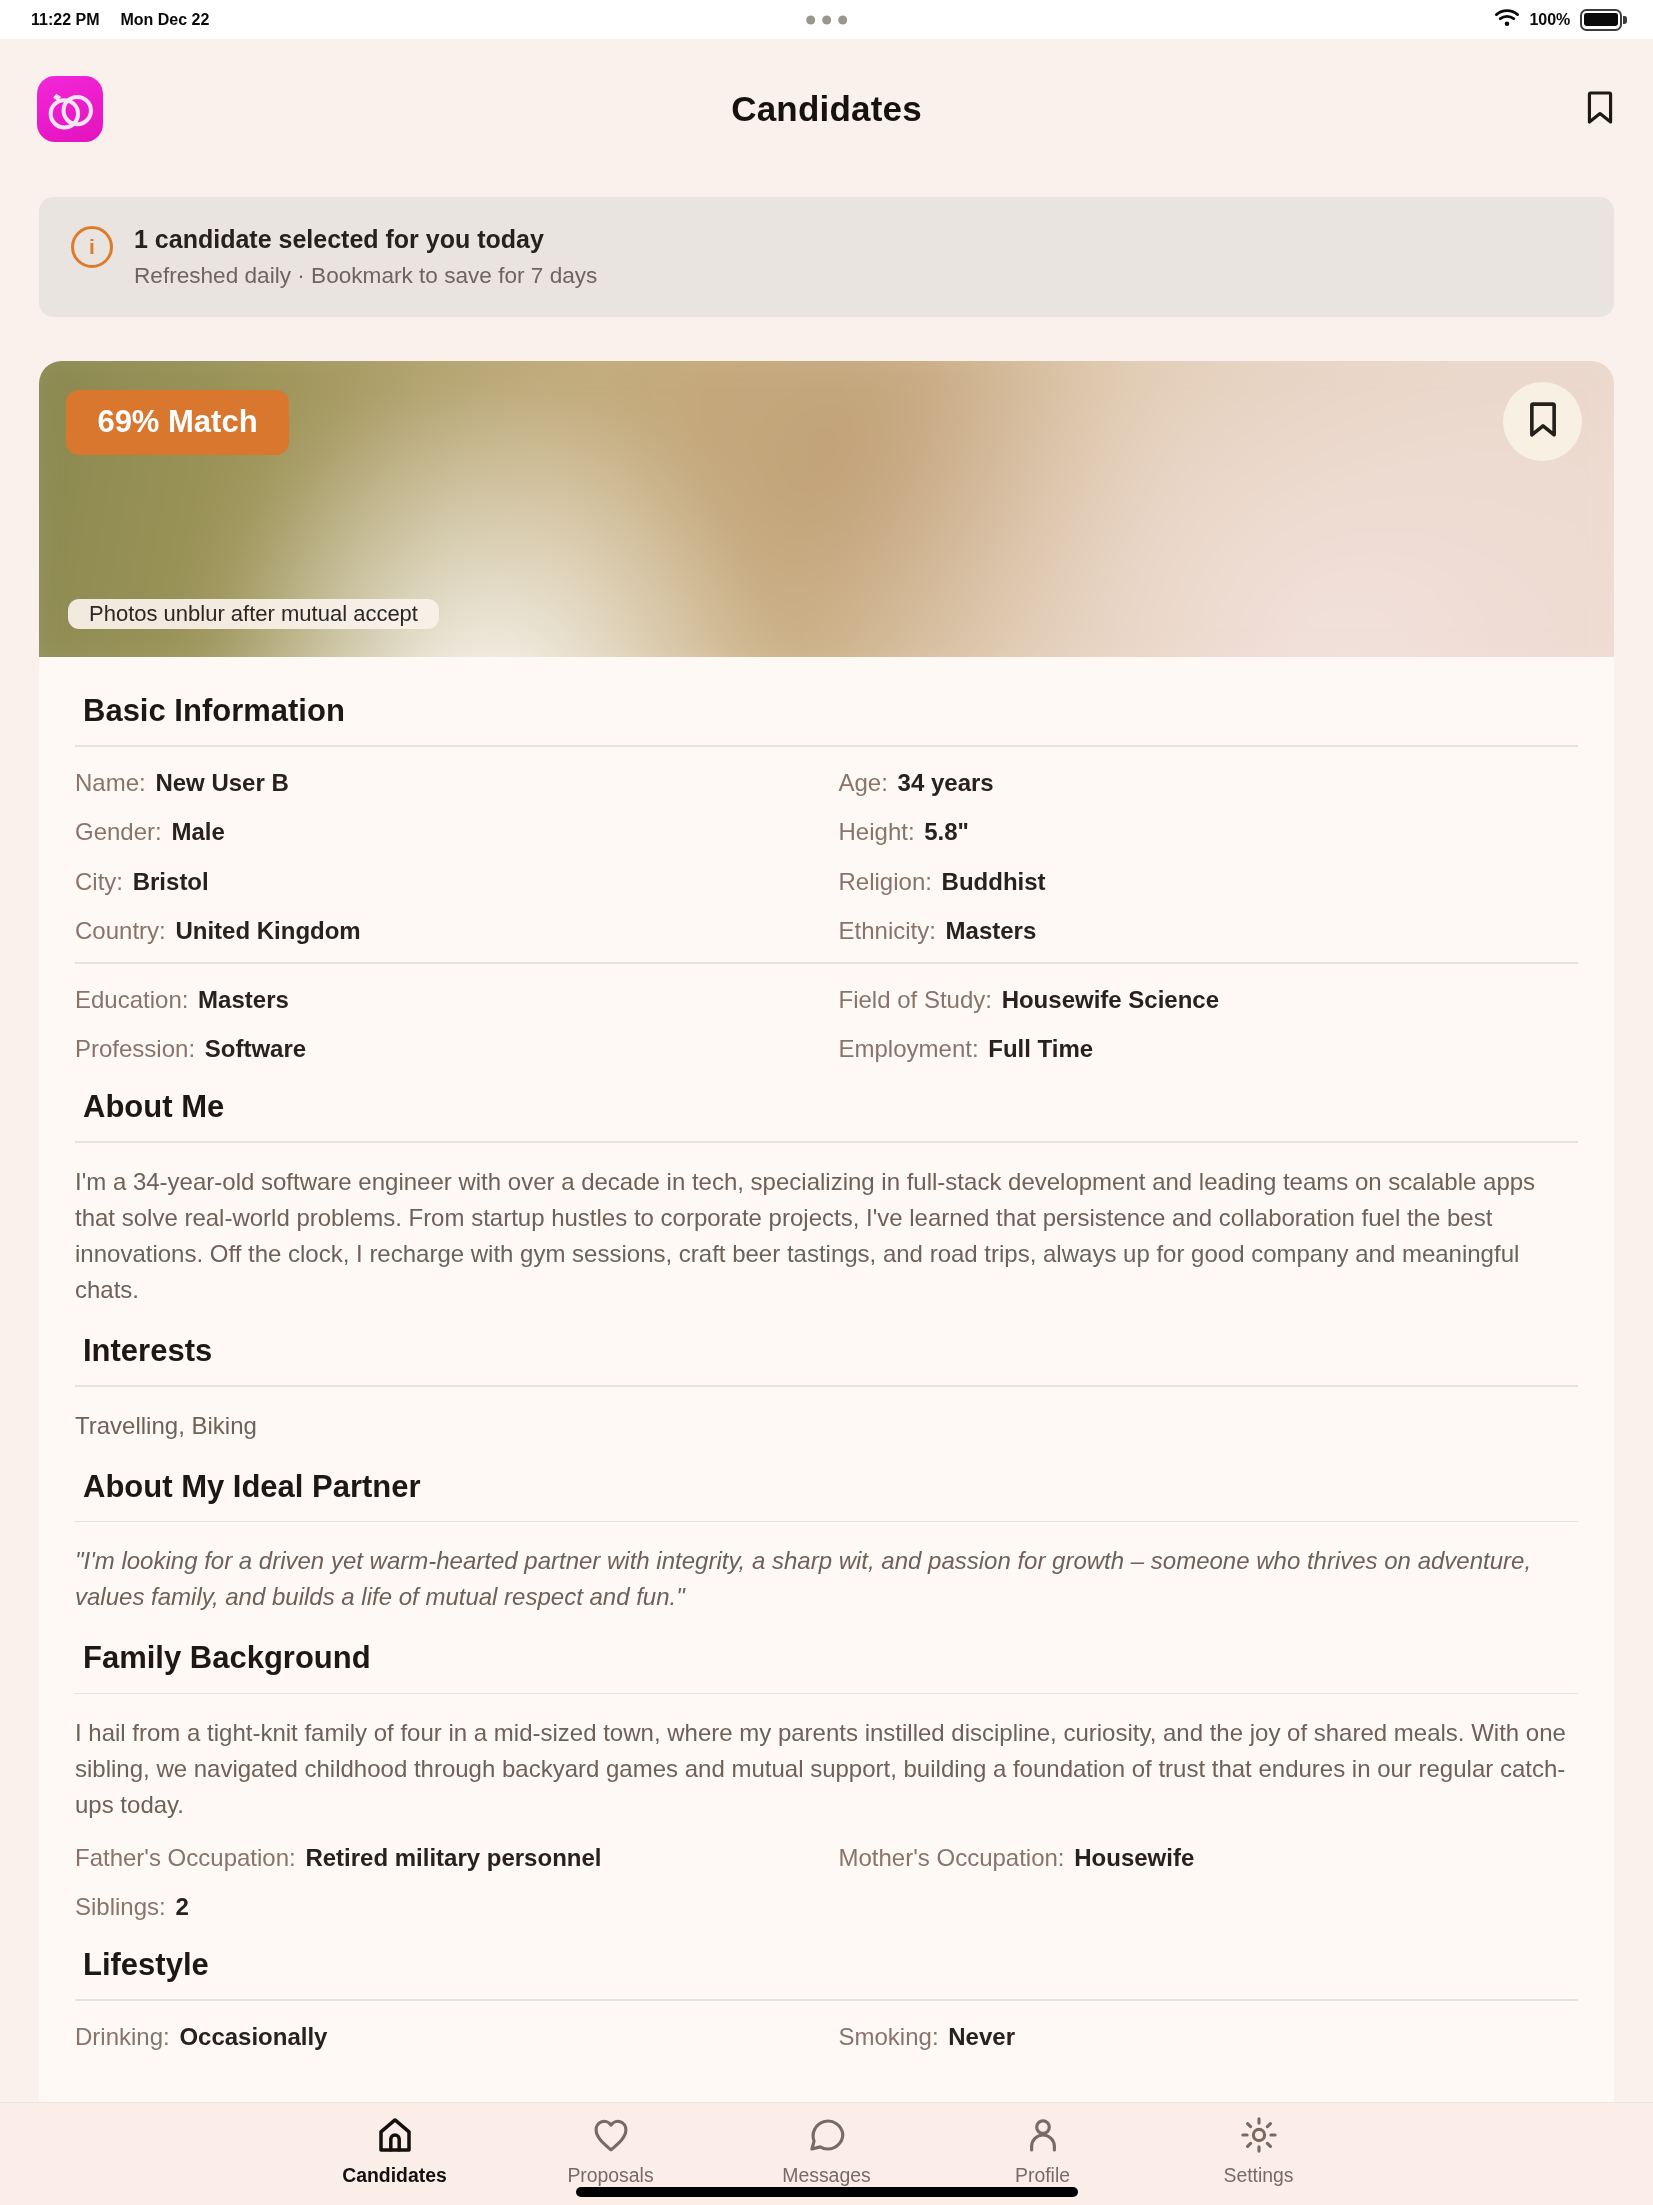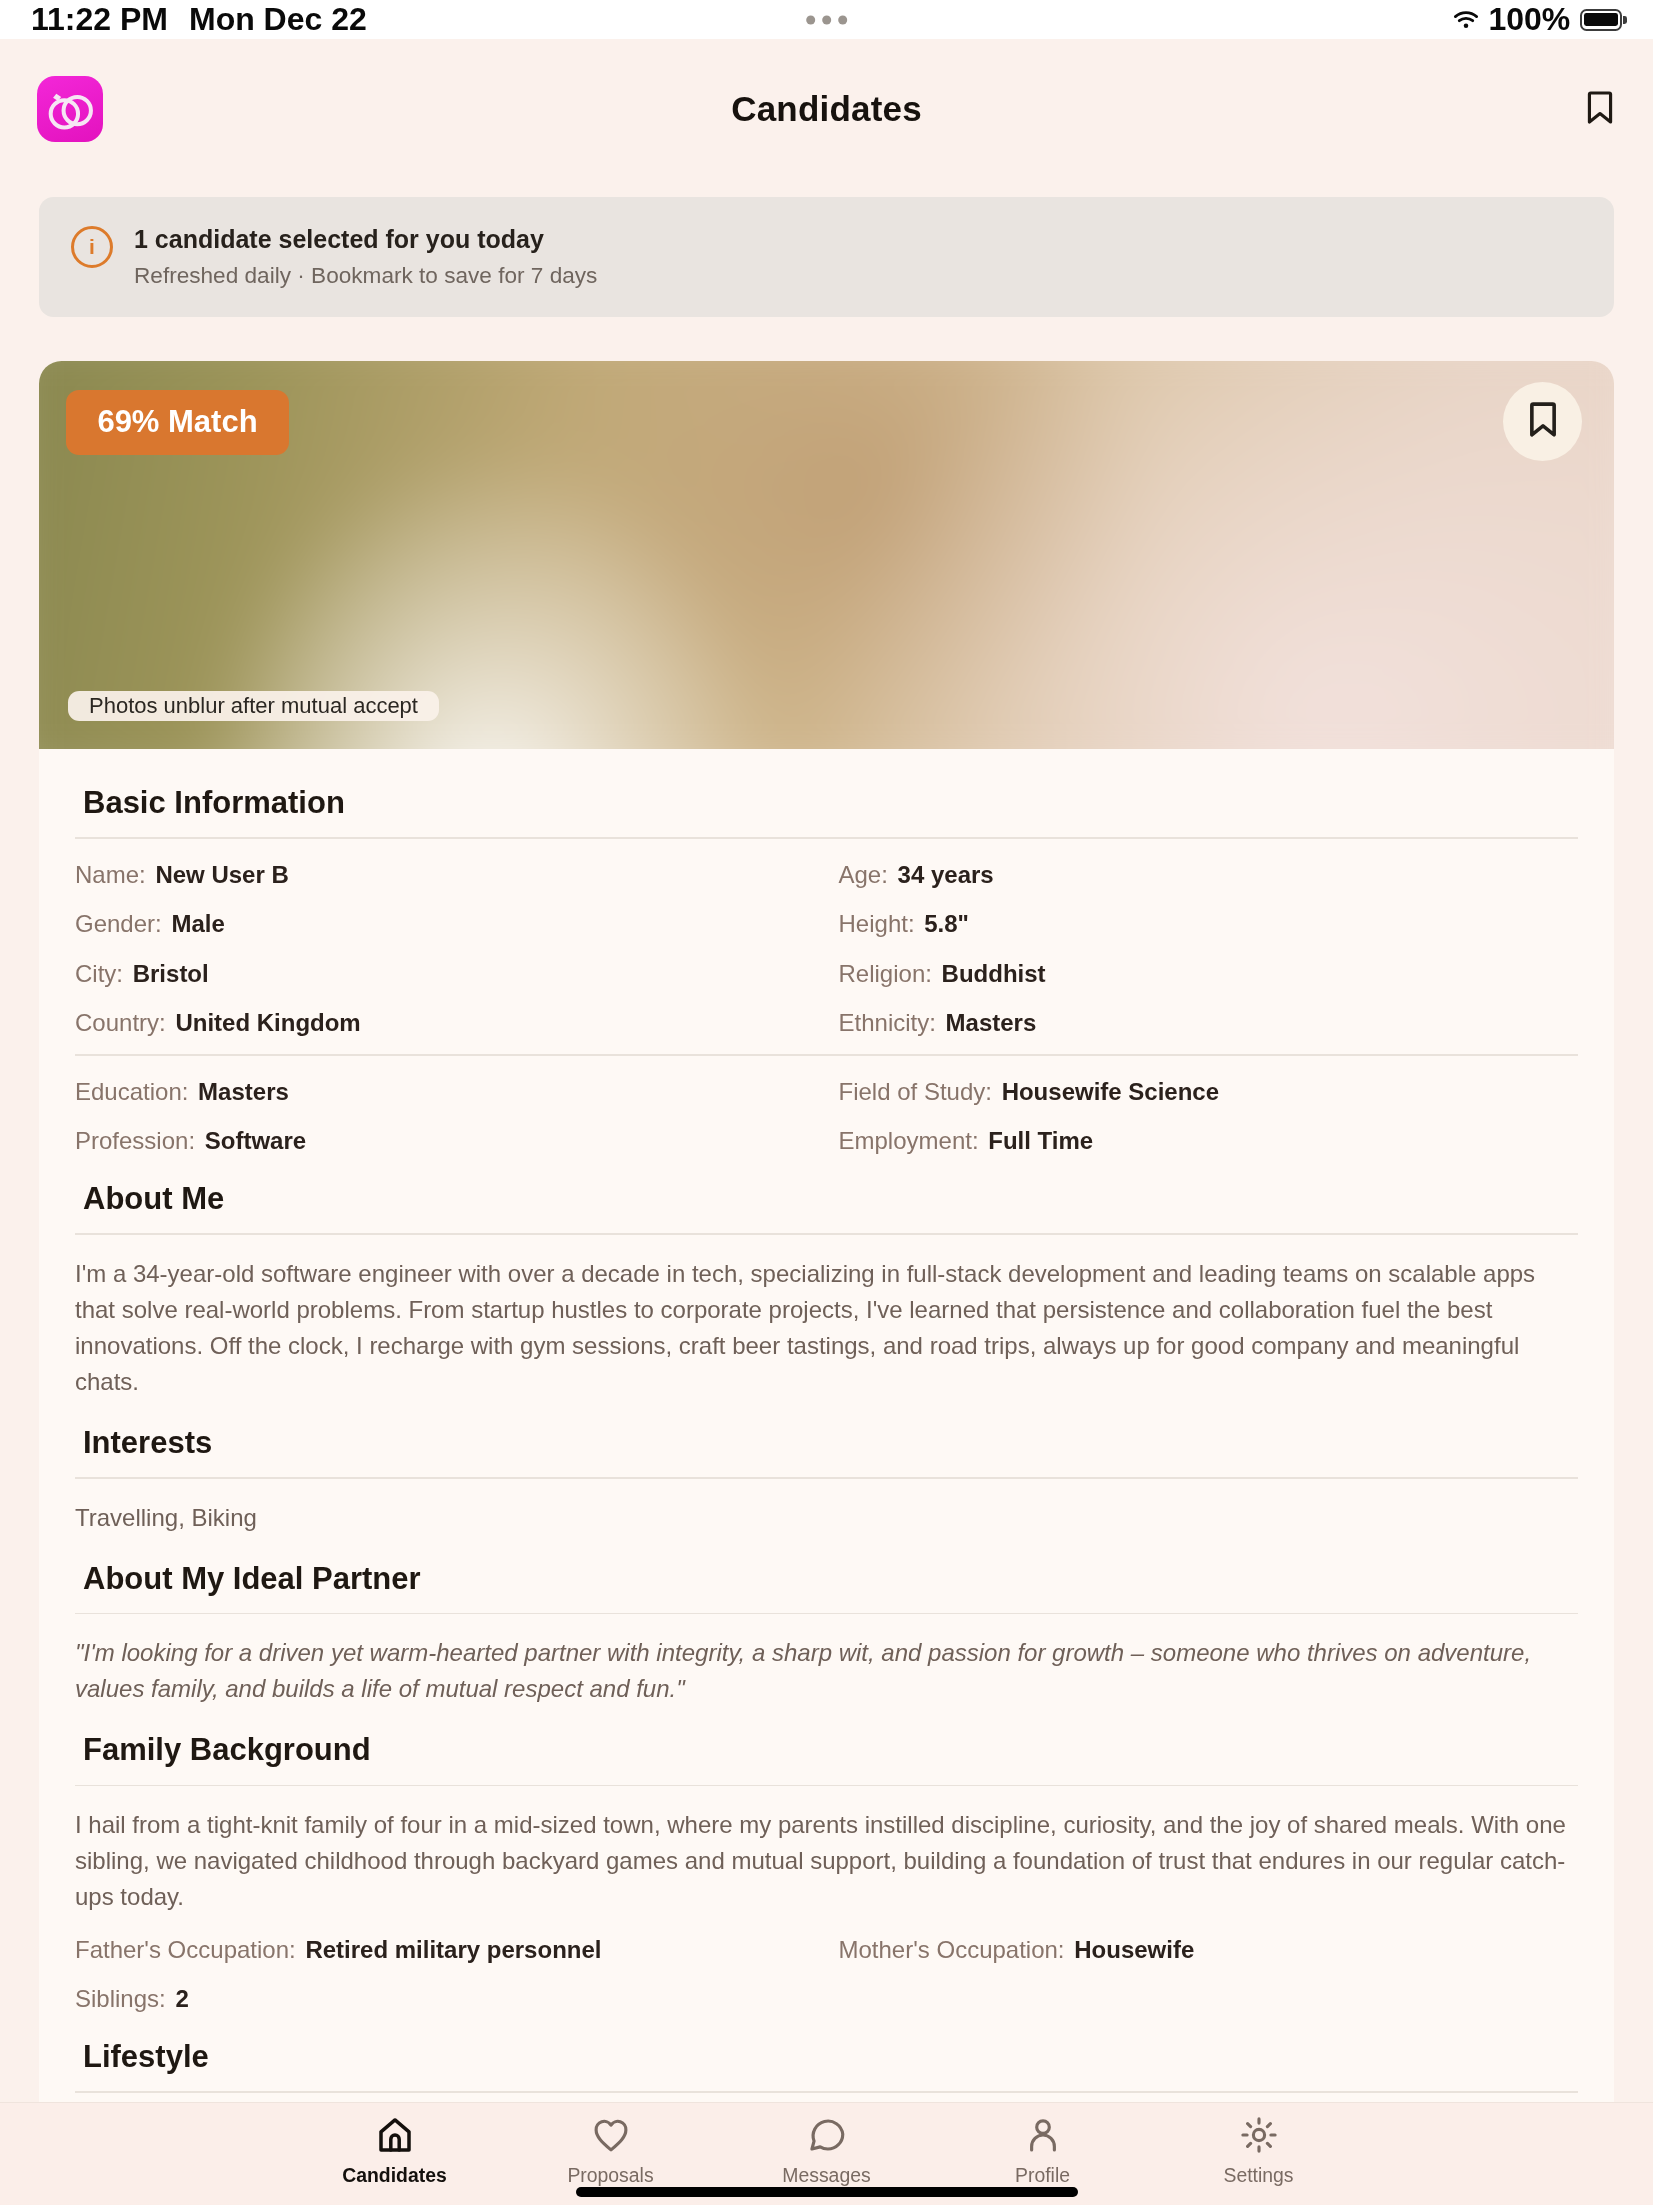--- a/index.html
+++ b/index.html
@@ -1,21 +1,21 @@
 <!DOCTYPE html>
 <html style="font-size:13px"><head>
 <meta charset="utf-8">
 <style>
   html,body{margin:0;padding:0;}
   body{font-family:"Liberation Sans", sans-serif; background:#000;}
   .screen{position:relative;width:1653px;height:2205px;background:#FBF1EC;overflow:hidden;}
 
   
   .status-bar{height:39px;background:#FFFFFF;display:flex;align-items:center;justify-content:space-between;
-    padding:0 31px;box-sizing:border-box;font-size:32px;font-weight:700;color:#0A0A0A;position:relative;}
+    padding:0 31px;box-sizing:border-box;font-size:16px;font-weight:700;color:#0A0A0A;position:relative;}
   .sb-left{display:flex;gap:21px;align-items:center;}
   .sb-dots{position:absolute;left:50%;top:50%;transform:translate(-50%,-50%);display:flex;gap:7.3px;}
   .sb-dots i{width:9px;height:9px;border-radius:50%;background:#9B958F;display:block;}
   .sb-right{display:flex;align-items:center;gap:9.7px;font-weight:700;}
   .battery{position:relative;width:42px;height:22px;border:2.4px solid #3C3C3C;border-radius:6.5px;box-sizing:border-box;}
   .battery::before{content:"";position:absolute;inset:2.4px;background:#0A0A0A;border-radius:2.4px;}
   .battery::after{content:"";position:absolute;right:-6.5px;top:5.7px;width:4px;height:8px;background:#3C3C3C;border-radius:0 2.4px 2.4px 0;}
 
   
   .header{height:139px;display:flex;align-items:center;padding:0 37px;box-sizing:border-box;position:relative;}
@@ -27,21 +27,21 @@
 
   
   .banner{margin:19.4px 39px 0;background:#E9E4E0;border-radius:14.5px;padding:27.4px 32px;display:flex;gap:21px;align-items:flex-start;}
   .info-icon{flex:0 0 auto;width:36px;height:36px;border-radius:50%;border:3.2px solid #DD7B2B;color:#DD7B2B;
     display:flex;align-items:center;justify-content:center;font-size:21px;font-weight:700;font-style:normal;margin-top:1.6px;}
   .banner-title{font-size:25px;font-weight:700;color:#27211C;}
   .banner-sub{font-size:22.6px;color:#6F655E;margin-top:9.7px;}
 
   
   .card{margin:27.4px 39px 0;border-radius:22.6px 22.6px 0 0;background:#FEF9F5;}
-  .photo{position:relative;height:388px;border-radius:22.6px 22.6px 0 0;overflow:hidden;margin-top:44px;}
+  .photo{position:relative;height:296px;border-radius:22.6px 22.6px 0 0;overflow:hidden;margin-top:44px;}
   .photo-blur{position:absolute;inset:-57px;filter:blur(34px);
     background:
       radial-gradient(500px 613px at 30% 100%, rgba(255,255,255,.95), rgba(255,255,255,0) 58%),
       radial-gradient(791px 694px at 80% 82%, rgba(243,226,222,.95), rgba(243,226,222,0) 66%),
       radial-gradient(420px 371px at 52% 38%, rgba(190,156,114,.85), rgba(190,156,114,0) 70%),
       linear-gradient(100deg,#85854D 0%,#9C9459 16%,#BFA876 34%,#CFB68C 50%,#DCC6A8 68%,#E6D2C2 85%,#ECD8CC 100%);}
   .match-badge{position:absolute;top:29px;left:27.4px;background:#D9772F;color:#FFFFFF;
     font-size:31px;font-weight:700;padding:14.5px 31px;border-radius:13px;}
   .photo-bookmark{position:absolute;top:21px;right:32px;width:79px;height:79px;border-radius:50%;
     background:#F9F0E4;border:none;display:flex;align-items:center;justify-content:center;cursor:pointer;}

